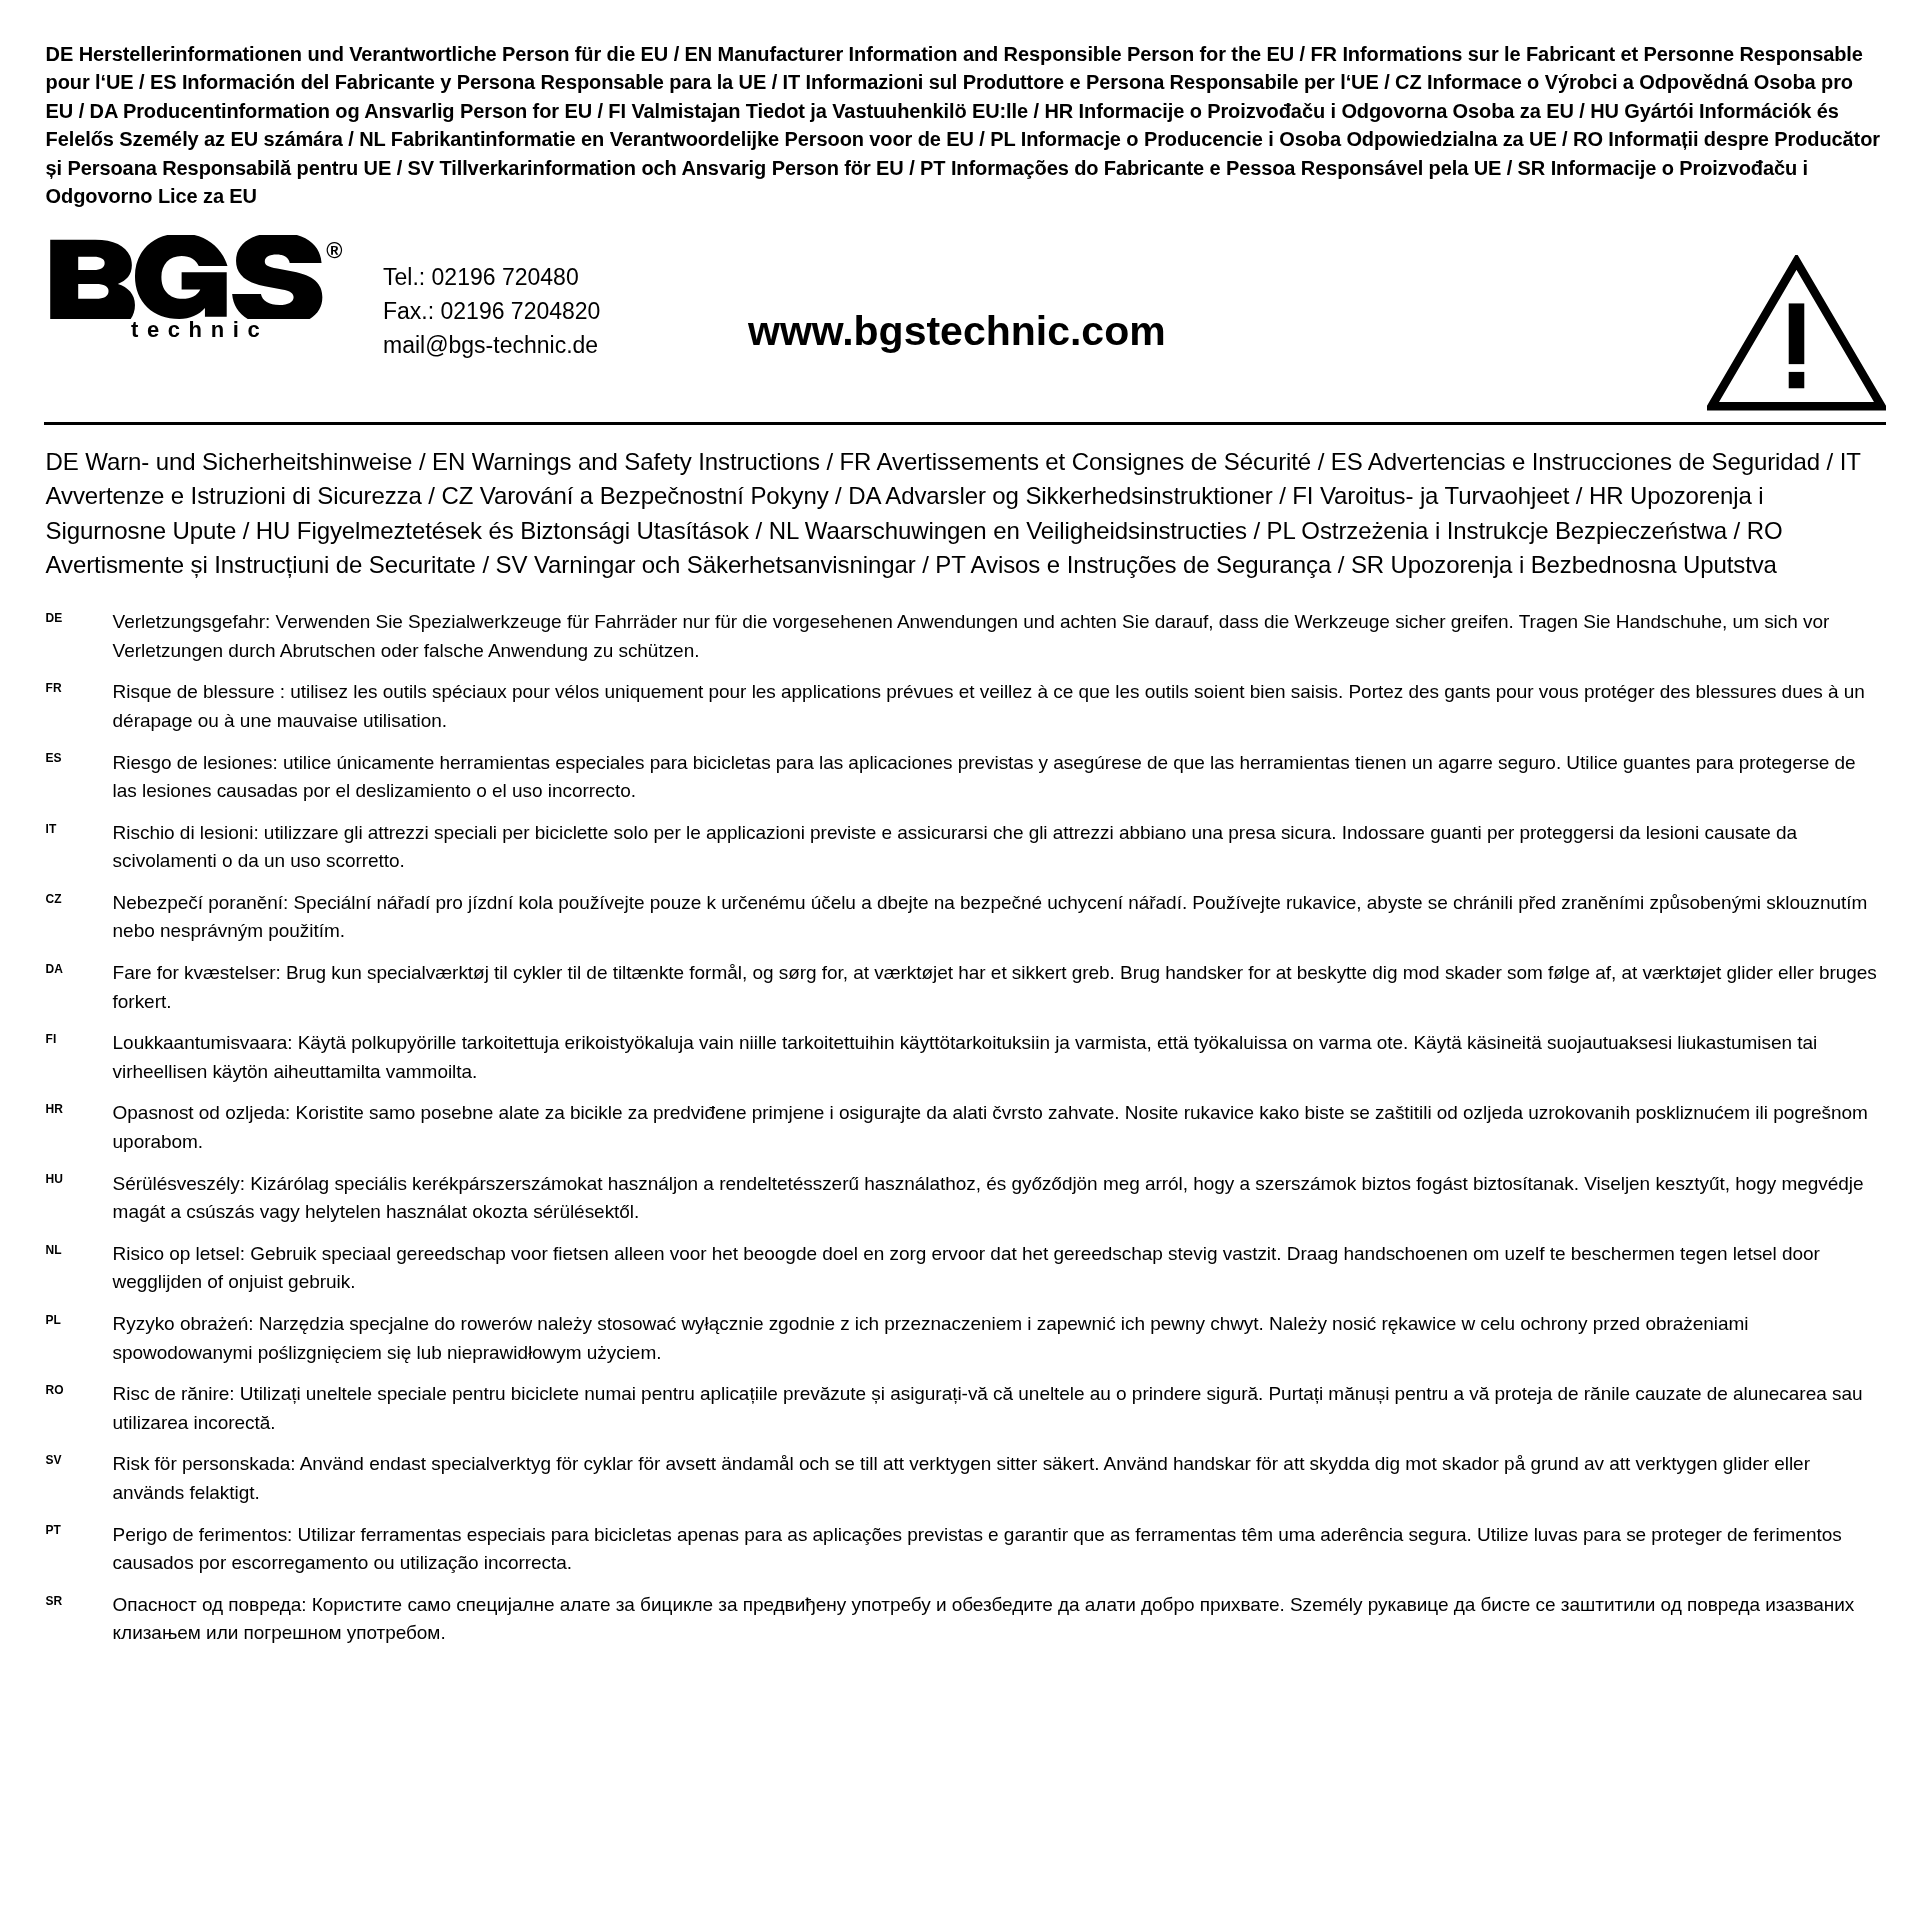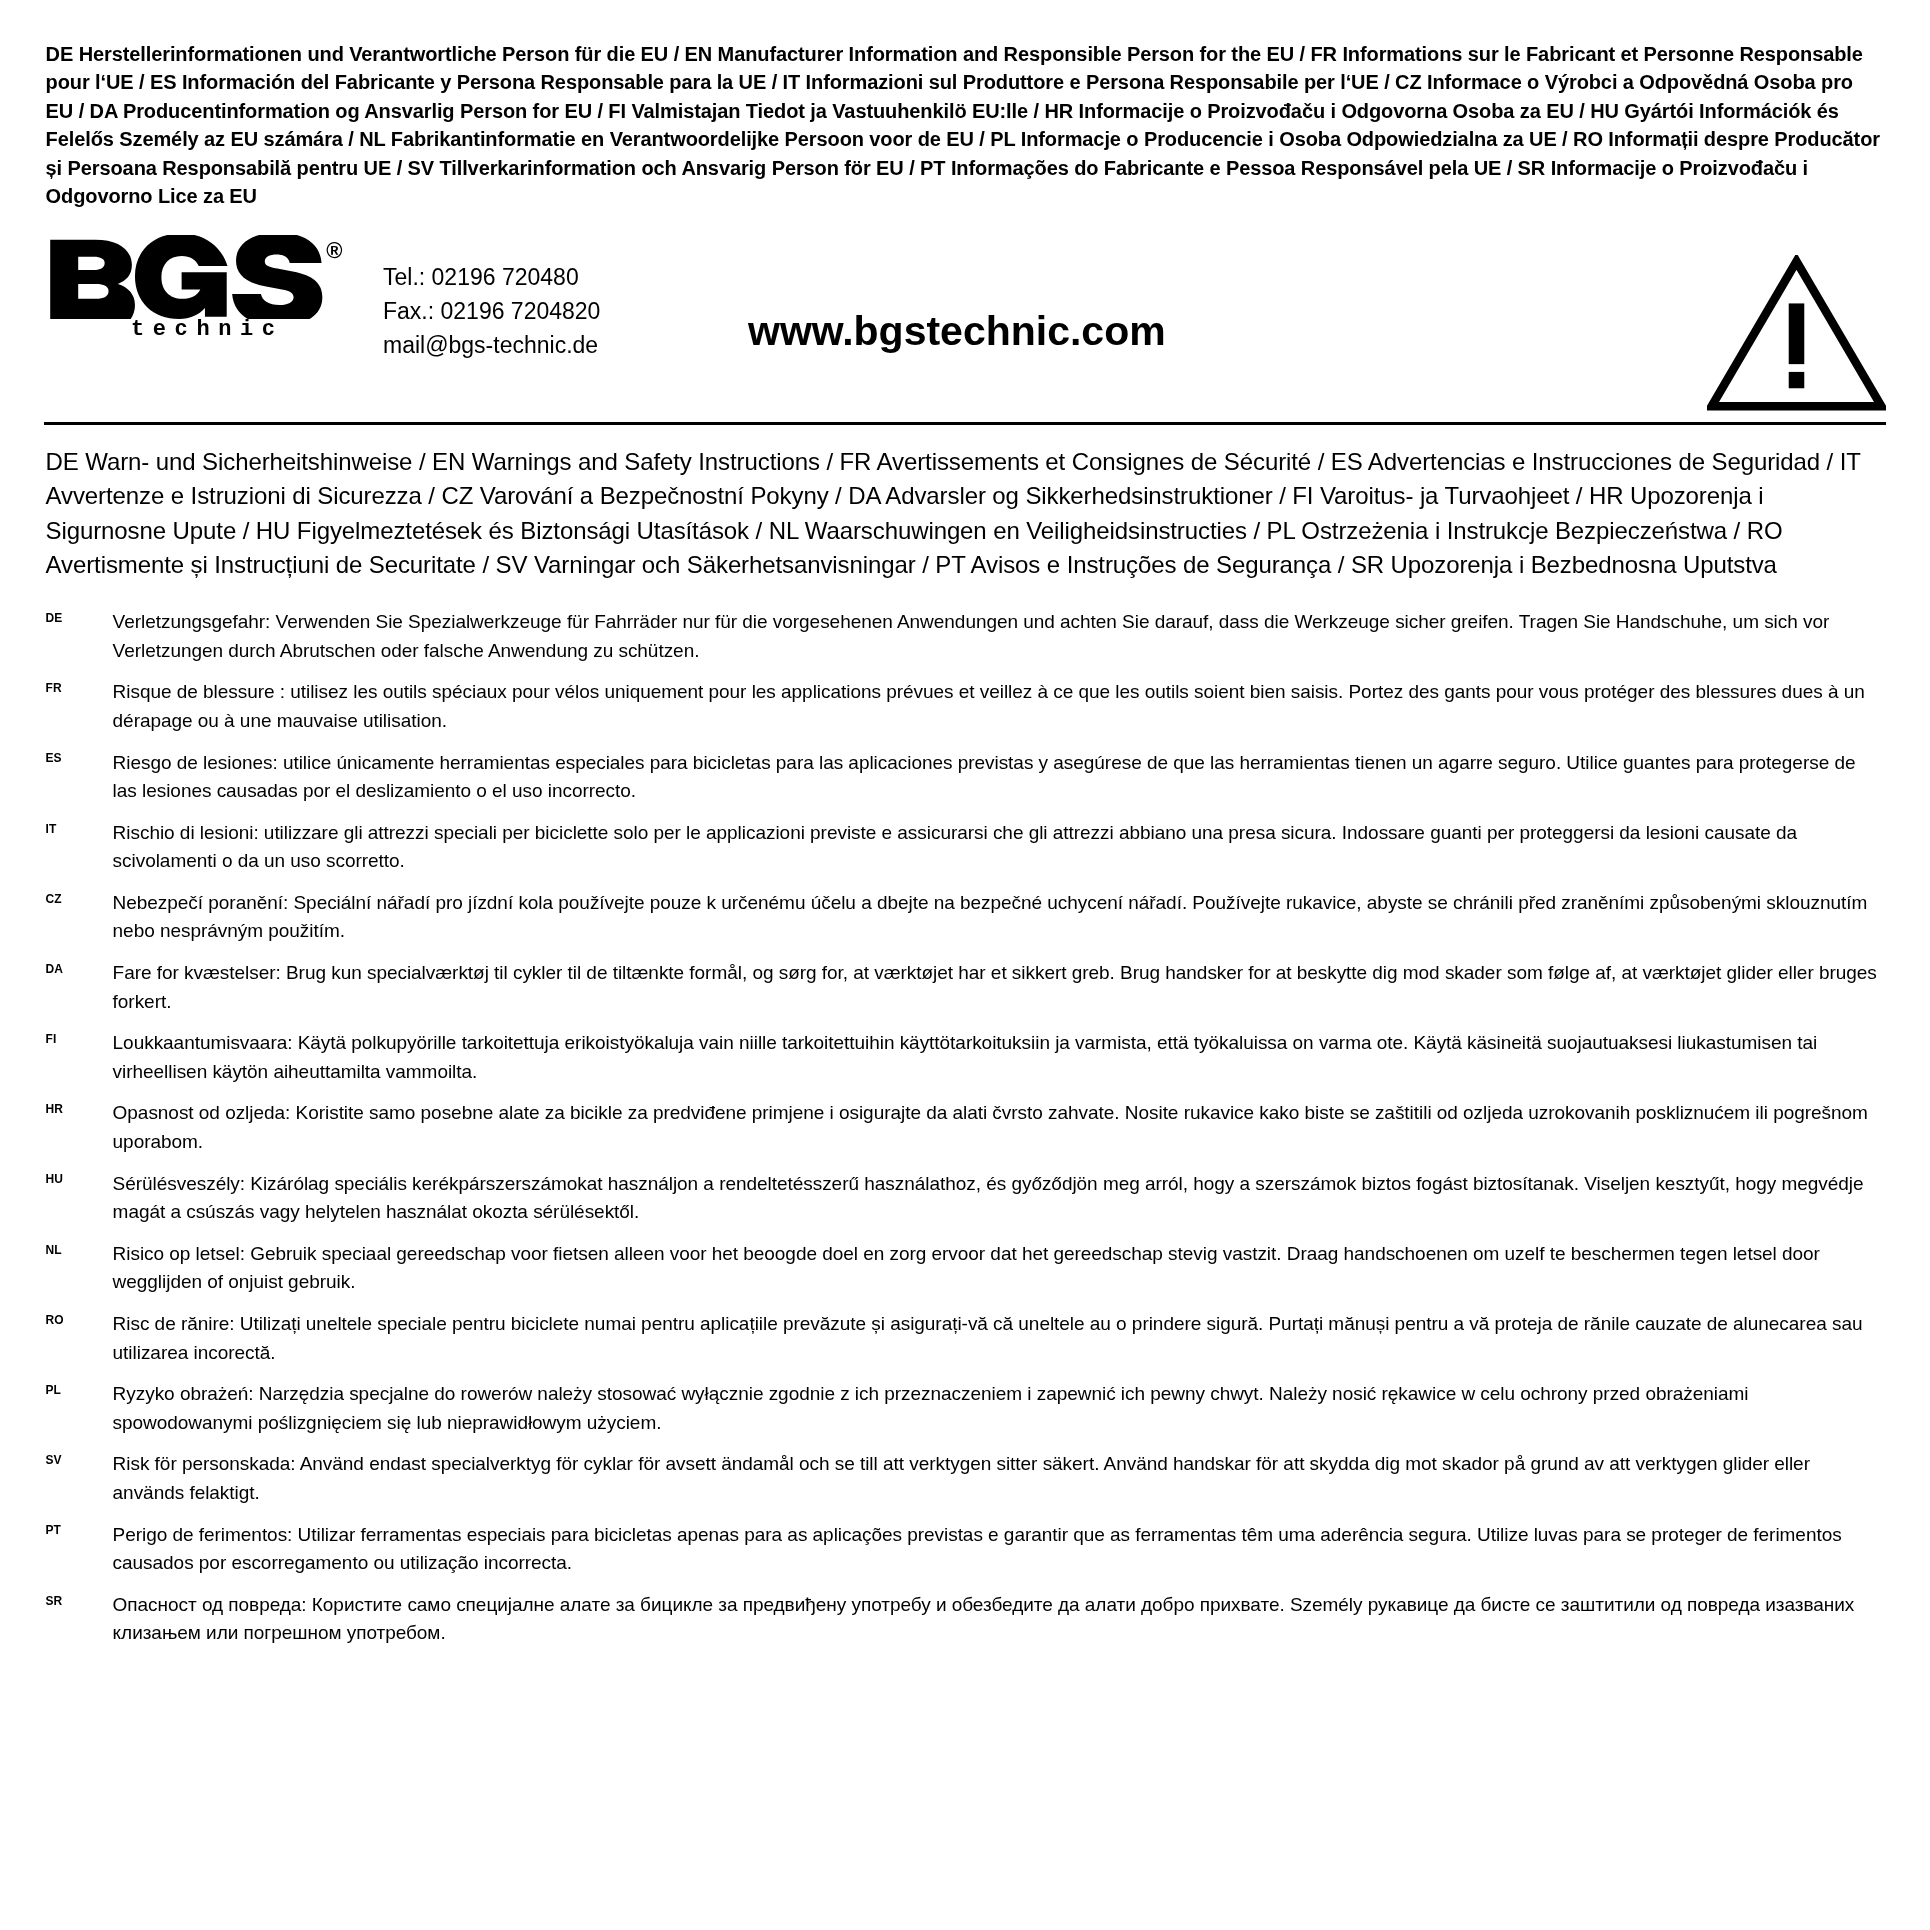--- a/index.html
+++ b/index.html
@@ -57,21 +57,20 @@
     right: 12.5px;
     font-size: 22px;
     font-weight: bold;
   }
   .logo-technic {
     font-size: 22px;
     font-weight: bold;
     letter-spacing: 8.6px;
     margin-top: -4.7px;
     padding-left: 87px;
-    font-family: Liberation Mono, monospace;
   }
   .addr-block {
     flex: 0 0 381px;
     font-size: 23px;
     line-height: 1.48;
     padding-top: 33px;
   }
   .contact-block {
     flex: 0 0 342px;
     font-size: 23px;
@@ -219,30 +218,30 @@
       <div class="code">HU</div>
       <div class="text">Sérülésveszély: Kizárólag speciális kerékpárszerszámokat használjon a rendeltetésszerű használathoz, és győződjön meg arról, hogy a szerszámok biztos fogást biztosítanak. Viseljen kesztyűt, hogy megvédje magát a csúszás vagy helytelen használat okozta sérülésektől.</div>
     </div>
 
     <div class="row">
       <div class="code">NL</div>
       <div class="text">Risico op letsel: Gebruik speciaal gereedschap voor fietsen alleen voor het beoogde doel en zorg ervoor dat het gereedschap stevig vastzit. Draag handschoenen om uzelf te beschermen tegen letsel door wegglijden of onjuist gebruik.</div>
     </div>
 
     <div class="row">
+      <div class="code">PL</div>
+      <div class="text">Ryzyko obrażeń: Narzędzia specjalne do rowerów należy stosować wyłącznie zgodnie z ich przeznaczeniem i zapewnić ich pewny chwyt. Należy nosić rękawice w celu ochrony przed obrażeniami spowodowanymi poślizgnięciem się lub nieprawidłowym użyciem.</div>
+    </div>
+
+    <div class="row">
       <div class="code">RO</div>
       <div class="text">Risc de rănire: Utilizați uneltele speciale pentru biciclete numai pentru aplicațiile prevăzute și asigurați-vă că uneltele au o prindere sigură. Purtați mănuși pentru a vă proteja de rănile cauzate de alunecarea sau utilizarea incorectă.</div>
     </div>
 
     <div class="row">
-      <div class="code">PL</div>
-      <div class="text">Ryzyko obrażeń: Narzędzia specjalne do rowerów należy stosować wyłącznie zgodnie z ich przeznaczeniem i zapewnić ich pewny chwyt. Należy nosić rękawice w celu ochrony przed obrażeniami spowodowanymi poślizgnięciem się lub nieprawidłowym użyciem.</div>
-    </div>
-
-    <div class="row">
       <div class="code">SV</div>
       <div class="text">Risk för personskada: Använd endast specialverktyg för cyklar för avsett ändamål och se till att verktygen sitter säkert. Använd handskar för att skydda dig mot skador på grund av att verktygen glider eller används felaktigt.</div>
     </div>
 
     <div class="row">
       <div class="code">PT</div>
       <div class="text">Perigo de ferimentos: Utilizar ferramentas especiais para bicicletas apenas para as aplicações previstas e garantir que as ferramentas têm uma aderência segura. Utilize luvas para se proteger de ferimentos causados por escorregamento ou utilização incorrecta.</div>
     </div>
 
     <div class="row">

